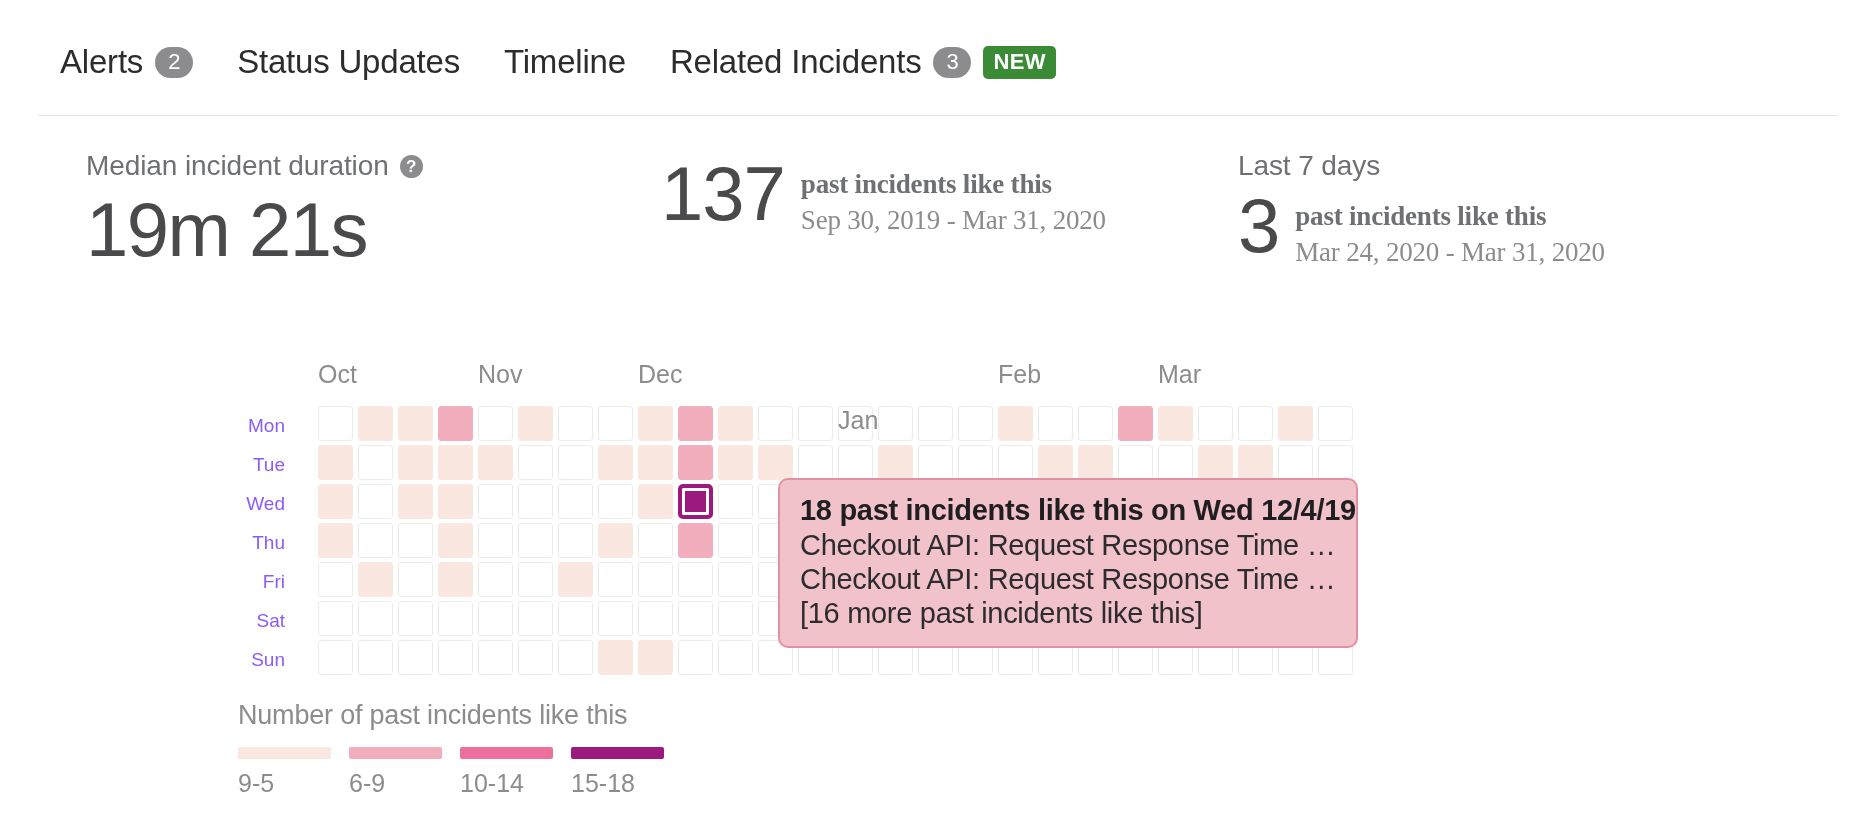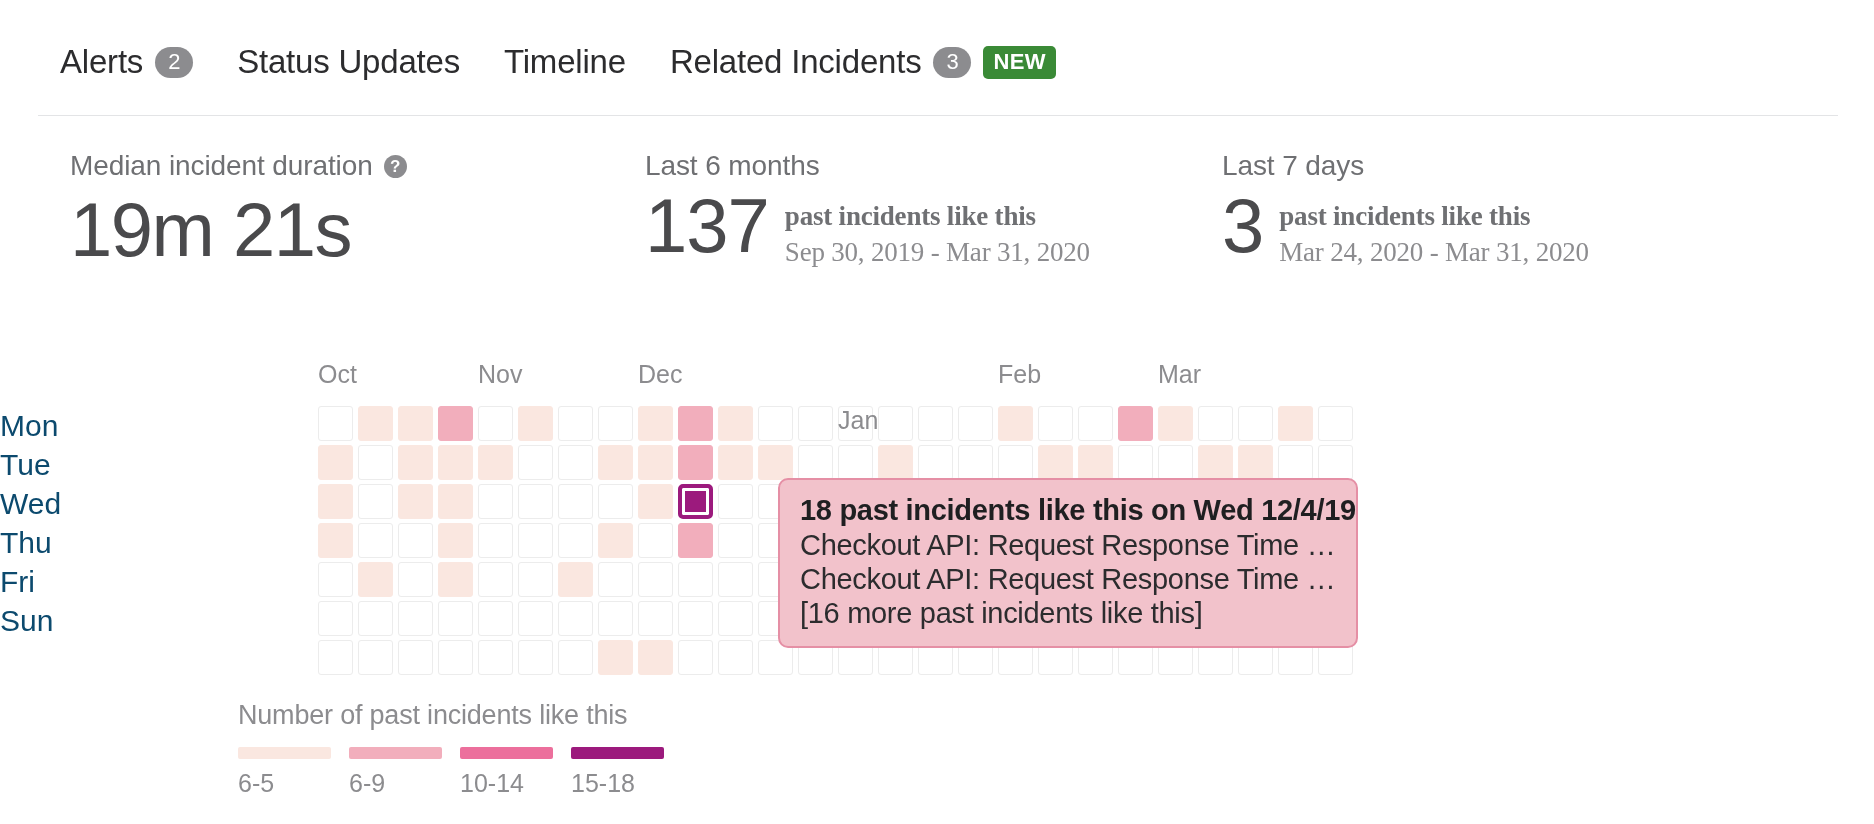--- a/index.html
+++ b/index.html
@@ -68,21 +68,21 @@
     border-radius: 5px;
     background: #3a8a36;
     color: #ffffff;
     font-size: 22px;
     font-weight: 700;
     letter-spacing: 0.4px;
     line-height: 1;
   }
 
   
-  .stats { position: absolute; left: 0; top: 150px; width: 1816px; height: 140px; }
+  .stats { position: absolute; left: 16px; top: 150px; width: 1816px; height: 140px; }
   .stat { position: absolute; }
   .stat-label {
     font-size: 28px;
     color: #6f7073;
     letter-spacing: -0.1px;
     display: flex;
     align-items: center;
     gap: 11px;
   }
   .help-icon {
@@ -143,22 +143,23 @@
     top: 0;
   }
   .grid-wrap { display: flex; align-items: flex-start; margin-top: 12px; }
   .daycol {
     width: 318px;
     padding-top: 2px;
   }
   .day-label {
     height: 35px;
     margin-bottom: 4px;
-    font-size: 30px;
-    color: #0c4a6e;
+    font-size: 19px;
+    color: #8b5cf6;
+    text-align: right;
     padding-right: 33px;
     line-height: 35px;
   }
   .grid { display: flex; flex-direction: column; }
   .grid-row { display: flex; height: 35px; margin-bottom: 4px; }
   .cell {
     width: 35px;
     height: 35px;
     margin-right: 5px;
     border: 1px solid #ececec;
@@ -247,23 +248,20 @@
 
     <div class="stat" style="left:70px; top:0;">
       <div class="stat-label">
         <span>Median incident duration</span>
         <span class="help-icon">?</span>
       </div>
       <div class="stat-big">19m 21s</div>
     </div>
 
     <div class="stat" style="left:645px; top:0;">
-      <div class="stat-label">
-        <span>Last 6 months</span>
-      </div>
       <div class="stat-inline">
         <div class="stat-num">137</div>
         <div class="stat-side">
           <div class="stat-side-title">past incidents like this</div>
           <div class="stat-side-range">Sep 30, 2019 - Mar 31, 2020</div>
         </div>
       </div>
     </div>
 
     <div class="stat" style="left:1222px; top:0;">
@@ -289,20 +287,21 @@
         <div class="month-label" style="left: 680px; text-align: right;">Feb</div>
         <div class="month-label" style="left: 840px;">Mar</div>
       </div>
     <div class="grid-wrap">
       <div class="daycol" id="daycol">
           <div class="day-label">Mon</div>
           <div class="day-label">Tue</div>
           <div class="day-label">Wed</div>
           <div class="day-label">Thu</div>
           <div class="day-label">Fri</div>
+          <div class="day-label">Sat</div>
           <div class="day-label">Sun</div>
         </div>
       <div class="grid" id="grid">
           <div class="grid-row">
             <div class="cell" style="background: rgb(255, 255, 255);"></div>
             <div class="cell" style="background: rgb(250, 231, 224); border-color: rgb(250, 231, 224);"></div>
             <div class="cell" style="background: rgb(250, 231, 224); border-color: rgb(250, 231, 224);"></div>
             <div class="cell" style="background: rgb(242, 174, 188); border-color: rgb(242, 174, 188);"></div>
             <div class="cell" style="background: rgb(255, 255, 255);"></div>
             <div class="cell" style="background: rgb(250, 231, 224); border-color: rgb(250, 231, 224);"></div>
@@ -504,21 +503,21 @@
     <div class="tt-line">Checkout API: Request Response Time i...</div>
     <div class="tt-line">Checkout API: Request Response Time i...</div>
     <div class="tt-line">[16 more past incidents like this]</div>
   </div>
 
   <div class="legend">
     <div class="legend-title">Number of past incidents like this</div>
     <div class="legend-items" id="legend">
         <div class="legend-item">
           <div class="legend-swatch" style="background: rgb(250, 231, 224);"></div>
-          <div class="legend-text">6-5</div>
+          <div class="legend-text">9-5</div>
         </div>
         <div class="legend-item">
           <div class="legend-swatch" style="background: rgb(242, 174, 188);"></div>
           <div class="legend-text">6-9</div>
         </div>
         <div class="legend-item">
           <div class="legend-swatch" style="background: rgb(236, 111, 156);"></div>
           <div class="legend-text">10-14</div>
         </div>
         <div class="legend-item">

